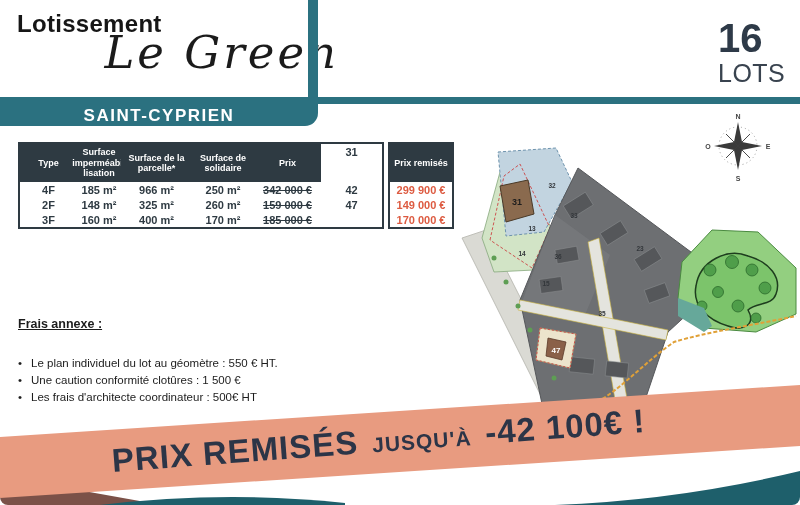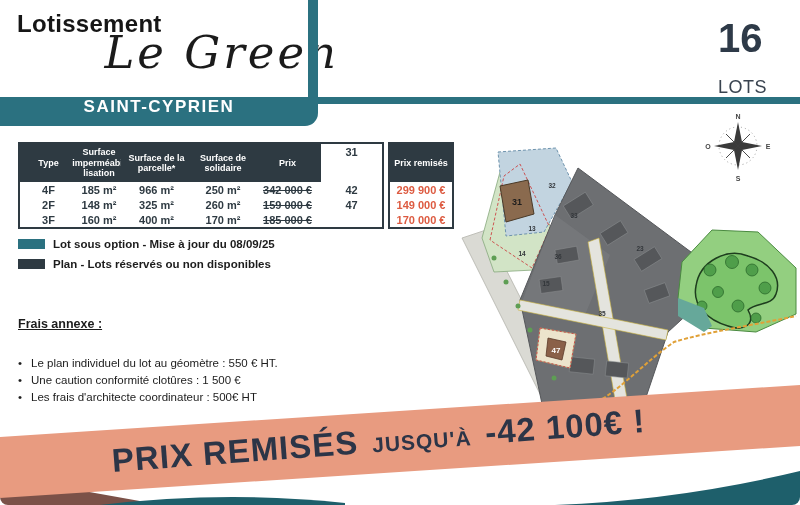--- a/index.html
+++ b/index.html
@@ -7,25 +7,25 @@
   body { font-family:"Liberation Sans", sans-serif; background:#ffffff; overflow:hidden; }
   .page { position:relative; width:800px; height:505px; background:#ffffff; overflow:hidden;border-radius:8px; }
 
   
   .estate-label { position:absolute; left:17px; top:10px; font-size:24px; font-weight:bold; color:#161616; letter-spacing:.3px; }
   .estate-name { position:absolute; left:55px; top:26px; width:250px; text-align:right;
                  font-family:"DejaVu Serif", serif; font-style:italic; font-size:45px; color:#1b1b1b; letter-spacing:3px;margin-left:34px; }
   .teal-vbar { position:absolute; left:308px; top:0; width:10px; height:103px; background:#2b7180; }
   .teal-hrule { position:absolute; left:314px; top:97px; width:486px; height:7px; background:#2b7180; }
   .city-banner { position:absolute; left:0; top:97px; width:318px; height:29px; background:#2b7180;
-                 border-radius:0 0 13px 0; display:flex; align-items:flex-start; justify-content:center; }
+                 border-radius:0 0 13px 0; display:flex; align-items:flex-end; justify-content:center; }
   .city-banner span { color:#ffffff; font-weight:bold; font-size:17px; letter-spacing:1.5px; }
   .lots-block { position:absolute; right:30px; top:18px; width:52px; text-align:left; }
   .lots-count { font-size:40px; font-weight:bold; color:#2e3a48; line-height:1; }
-  .lots-label { font-size:18px; color:#39434f; letter-spacing:.5px; margin-top:19px; }
+  .lots-label { font-size:25px; color:#39434f; letter-spacing:.5px; margin-top:1px; }
 
   
   .lot-table { position:absolute; left:18px; top:142px; display:flex; gap:4px; }
   .lt-main { display:grid; grid-template-columns:57px 44px 71px 62px 67px 61px; border:2px solid #2e3a42; background:#fff; }
   .lt-remise { display:grid; grid-template-columns:62px; border:2px solid #2e3a42; background:#fff; }
   .hcell { background:#2e3a42; color:#fff; font-size:9px; font-weight:bold; text-align:center;
            display:flex; align-items:center; justify-content:center; line-height:1.15; padding:2px 1px; height:38px; }
   .dcell { font-size:11px; font-weight:bold; color:#2e3a42; display:flex; align-items:center; justify-content:center; height:15px; }
   .strike { text-decoration:line-through; }
   .remise-val { color:#dd5b41; }
@@ -103,30 +103,20 @@
       <div class="dcell strike">185 000 €</div>
     </div>
     <div class="lt-remise">
       <div class="hcell">Prix remisés</div>
       <div class="dcell remise-val">299 900 €</div>
       <div class="dcell remise-val">149 000 €</div>
       <div class="dcell remise-val">170 000 €</div>
     </div>
   </div>
 
-  <div class="legend">
-    <div class="legend-item">
-      <span class="swatch option"></span>
-      <span class="lbl">Lot sous option - Mise à jour du 08/09/25</span>
-    </div>
-    <div class="legend-item">
-      <span class="swatch reserved"></span>
-      <span class="lbl">Plan - Lots réservés ou non disponibles</span>
-    </div>
-  </div>
 
   <div class="fees">
     <div class="fees-title">Frais annexe :</div>
     <ul>
       <li>Le plan individuel du lot au géomètre : 550 € HT.</li>
       <li>Une caution conformité clotûres : 1 500 €</li>
       <li>Les frais d'architecte coordinateur : 500€ HT</li>
     </ul>
   </div>
 

